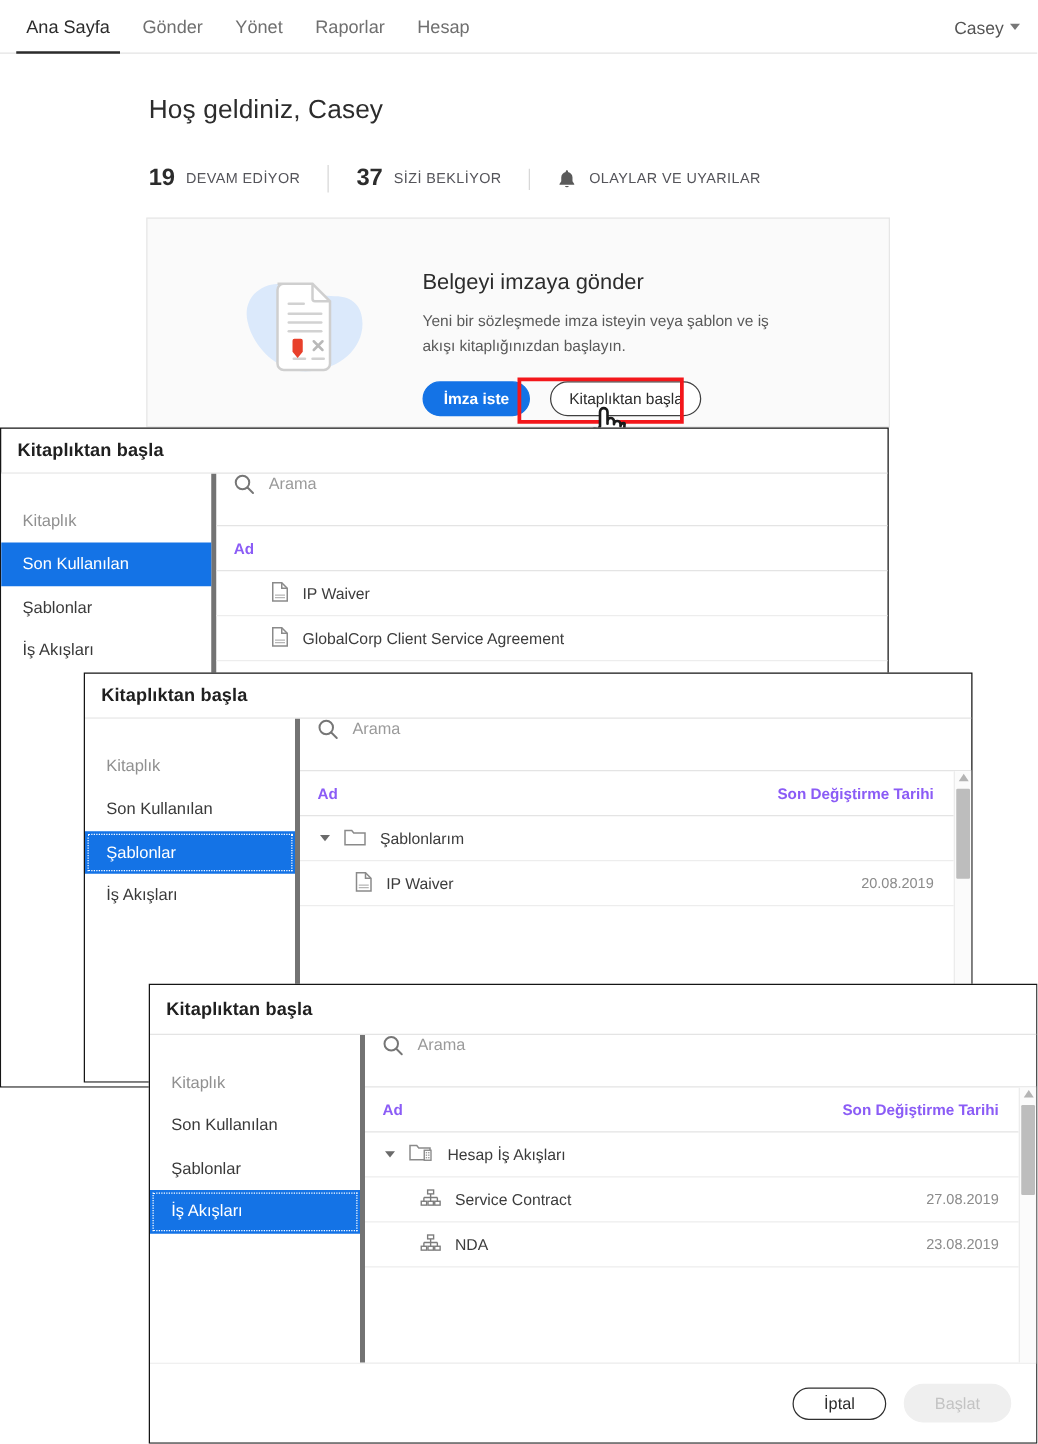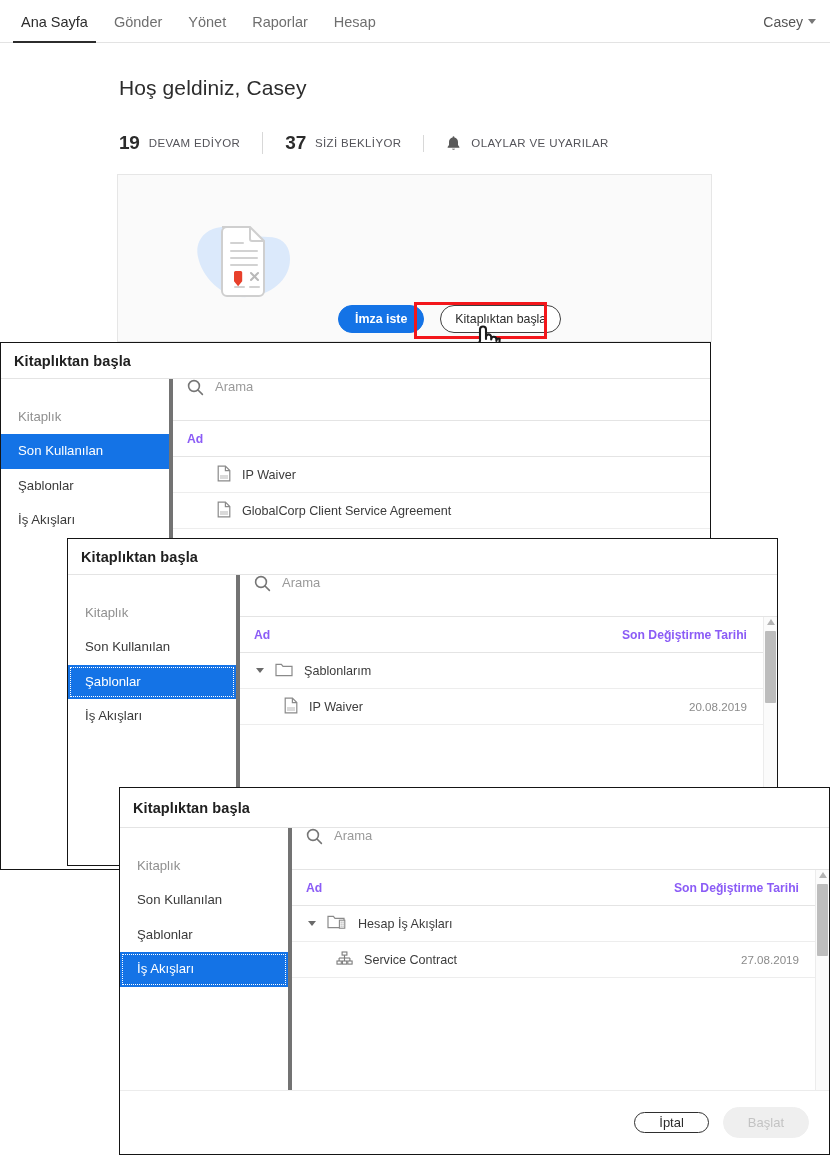--- a/index.html
+++ b/index.html
@@ -103,21 +103,21 @@
   .indent-doc { padding-left: 44px; }
   .indent-folder { padding-left: 16px; }
   .caret-r { width:0;height:0;border-left:4px solid transparent;border-right:4px solid transparent;border-top:5px solid #6a6a6a; flex:none; }
   .ficon { flex:none; }
 
   .scroll-col { width: 14px; flex:none; background:#fbfbfb; border-left:1px solid #ececec; position:relative; }
   .scroll-arrow { position:absolute; top:2px; left:2.5px; width:0;height:0;border-left:4.5px solid transparent;border-right:4.5px solid transparent;border-bottom:6px solid #b4b4b4; }
   .scroll-thumb { position:absolute; left:1px; width: 11px; background:#bdbdbd; border-radius:1px; }
 
   .dlg-foot { display:flex; align-items:center; justify-content:flex-end; gap: 14px; padding-right: 20px; border-top:1px solid #ececec; }
-  .btn-cancel { background:#fff; color:#2c2c2c; border:1.6px solid #2f2f2f; height: 21px; padding: 0 24px; font-size:13px; }
+  .btn-cancel { background:#fff; color:#2c2c2c; border:1.6px solid #2f2f2f; height: 26px; padding: 0 24px; font-size:13px; }
   .btn-disabled { background:#efefef; color:#c3c3c3; border:1px solid #efefef; height: 31px; padding: 0 24px; font-size:13px; cursor:default; }
 
   
   #dlg1 { left: 0px;   top: 342px;  width: 711px; height: 528px; }
   #dlg1 .dlg-head { height: 36px; }
   #dlg2 { left: 67px;  top: 538px;  width: 711px; height: 328px; }
   #dlg2 .dlg-head { height: 36px; }
   #dlg3 { left: 119px; top: 787px;  width: 711px; height: 368px; }
   #dlg3 .dlg-head { height: 40px; }
 </style>
@@ -186,20 +186,24 @@
           <line x1="55" y1="82" x2="64" y2="82"></line>
           <line x1="70" y1="82" x2="79" y2="82"></line>
         </g>
         <path d="M55.5 66h5.2a1.5 1.5 0 011.5 1.5v8.8l-4.1 5-4.1-5v-8.8a1.5 1.5 0 011.5-1.5z" fill="#e8402b"></path>
         <g stroke="#b9b9b9" stroke-width="2" stroke-linecap="round">
           <line x1="71" y1="68" x2="78" y2="75"></line>
           <line x1="78" y1="68" x2="71" y2="75"></line>
         </g>
       </svg>
     </div>
+    <div class="hero-right">
+      <div class="hero-h">Belgeyi imzaya gönder</div>
+      <div class="hero-p">Yeni bir sözleşmede imza isteyin veya şablon ve iş akışı kitaplığınızdan başlayın.</div>
+    </div>
     <div class="hero-actions">
       <div class="btn btn-primary">İmza iste</div>
       <div class="btn btn-ghost">Kitaplıktan başla</div>
     </div>
   </div>
   <div class="annot-box"></div>
   <div class="cursor-hand">
     <svg width="36" height="42" viewBox="0 0 36 42">
       <path d="M12 19V7.5a3 3 0 016 0V17v-2a2.6 2.6 0 015.2 0v2.4a2.6 2.6 0 015.2 0V19c0-1.4 1.1-2.5 2.5-2.5S31.5 17.6 31.5 19v9c0 7.2-4.3 12-11 12-5.2 0-7.7-2-10.3-6.2L5 25.6c-.9-1.5-.4-3.3 1.1-4.1 1.4-.8 3.1-.4 4 .9z" fill="#ffffff" stroke="#1a1a1a" stroke-width="2.1" stroke-linejoin="round"></path>
     </svg>
@@ -390,20 +394,41 @@
                         <line x1="3.1" y1="7" x2="3.1" y2="10"></line>
                         <line x1="8.5" y1="7" x2="8.5" y2="10"></line>
                         <line x1="13.9" y1="7" x2="13.9" y2="10"></line>
                       </g>
                     </svg>
                 </span>
                 <span>Service Contract</span>
               </span>
               <span class="dt">27.08.2019</span>
             </div>
+            <div class="row">
+              <span class="nm indent-doc">
+                <span class="ficon">
+                  <svg width="17" height="15" viewBox="0 0 17 15">
+                      <rect x="6.1" y="1" width="4.8" height="3.1" fill="none" stroke="#7c7c7c" stroke-width="1.1"></rect>
+                      <rect x="1" y="10" width="4.3" height="3.1" fill="none" stroke="#7c7c7c" stroke-width="1.1"></rect>
+                      <rect x="6.4" y="10" width="4.3" height="3.1" fill="none" stroke="#7c7c7c" stroke-width="1.1"></rect>
+                      <rect x="11.8" y="10" width="4.3" height="3.1" fill="none" stroke="#7c7c7c" stroke-width="1.1"></rect>
+                      <g stroke="#7c7c7c" stroke-width="1.1" fill="none">
+                        <line x1="8.5" y1="4.1" x2="8.5" y2="7"></line>
+                        <line x1="3.1" y1="7" x2="13.9" y2="7"></line>
+                        <line x1="3.1" y1="7" x2="3.1" y2="10"></line>
+                        <line x1="8.5" y1="7" x2="8.5" y2="10"></line>
+                        <line x1="13.9" y1="7" x2="13.9" y2="10"></line>
+                      </g>
+                    </svg>
+                </span>
+                <span>NDA</span>
+              </span>
+              <span class="dt">23.08.2019</span>
+            </div>
           </div>
           <div class="scroll-col">
             <span class="scroll-arrow"></span>
             <span class="scroll-thumb" style="top:14px;height:72px;"></span>
           </div>
         </div>
       </div>
     </div>
     <div class="dlg-foot" style="height:64px;">
       <div class="btn btn-cancel">İptal</div>

